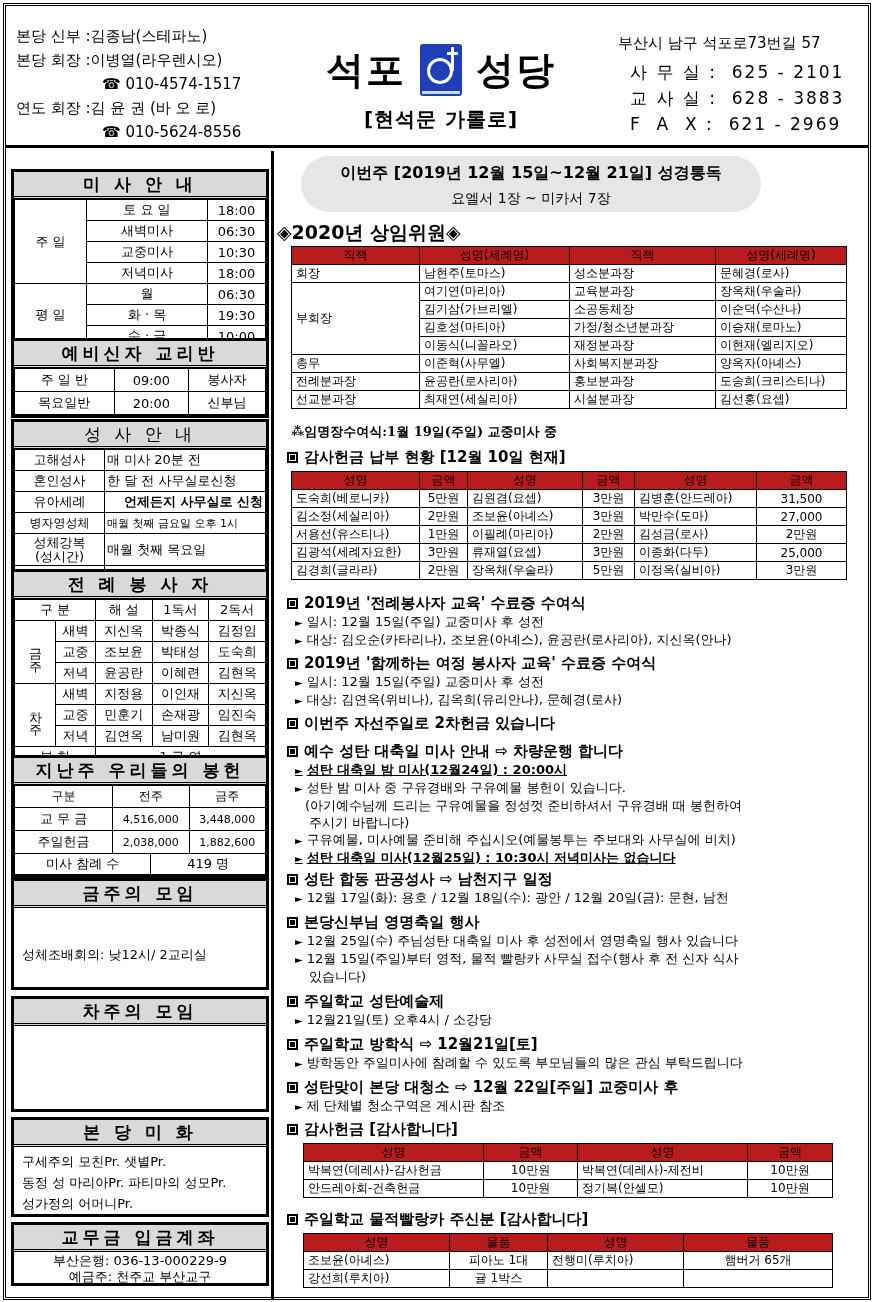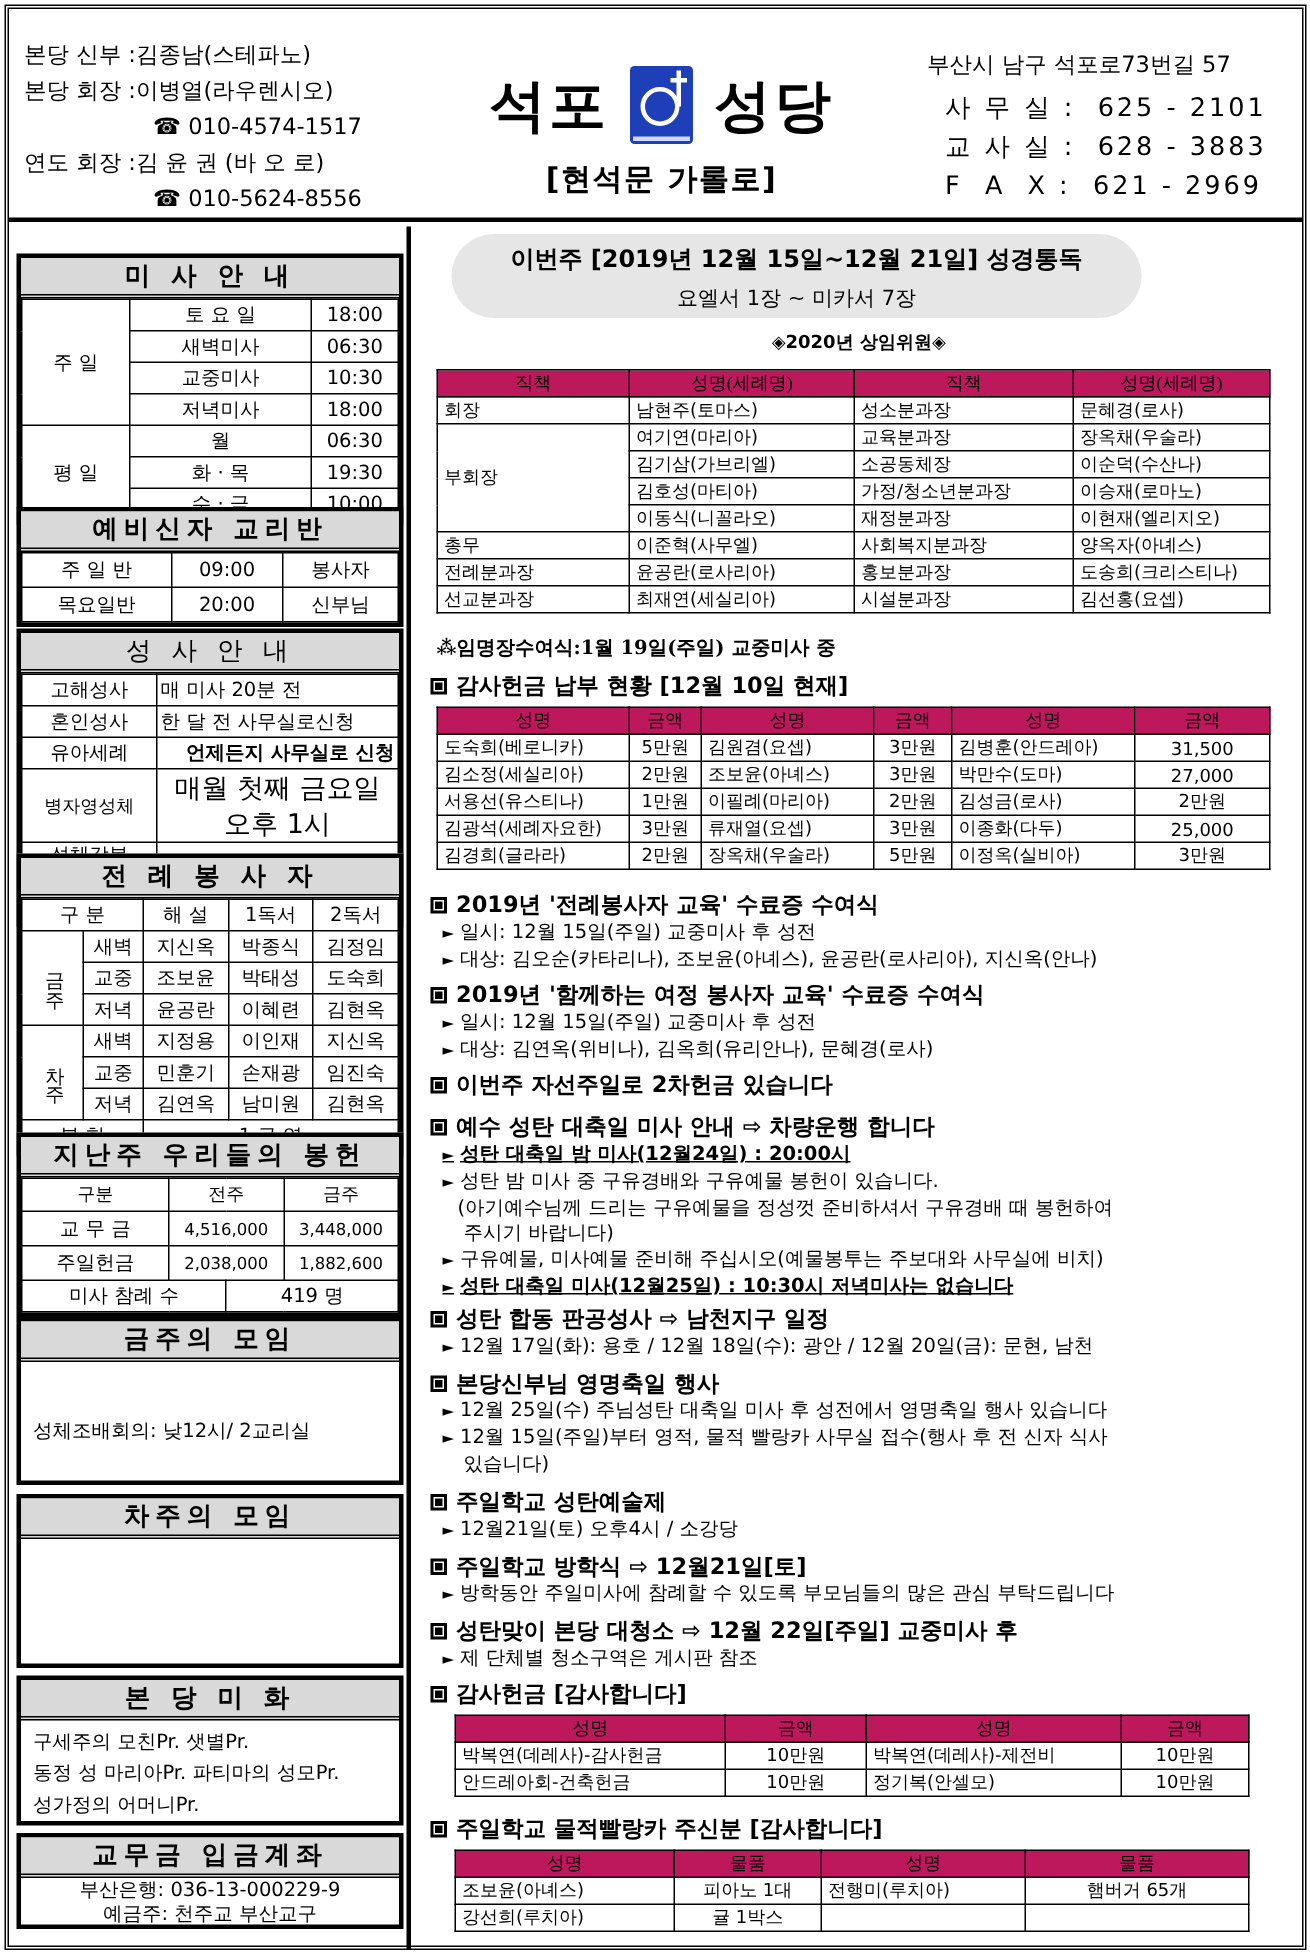--- a/index.html
+++ b/index.html
@@ -31,25 +31,25 @@
   table { border-collapse: collapse; width: 100%; }
   td, th { border: 1px solid #000; font-size: 13px; font-weight: normal; text-align: center; height: 21px; padding: 0 2px; }
   .left td { font-size: 13px; }
   .box-body { padding: 8px 8px; font-size: 13px; line-height: 21px; }
 
   
   .right { position: absolute; left: 271px; top: 145px; width: 591px; height: 1149px; }
   .banner { position: absolute; left: 24px; top: 5px; width: 460px; height: 56px; background: #e6e6e6; border-radius: 28px; text-align: center; }
   .banner .t1 { font-size: 16px; font-weight: bold; margin-top: 7px; }
   .banner .t2 { font-size: 14px; margin-top: 6px; }
-  .sec-title { position: absolute; left: 0; width: 591px; text-align: center; font-size: 12px; font-weight: bold; }
+  .sec-title { position: absolute; left: 0; width: 591px; text-align: left; font-size: 19px; font-weight: bold; }
   .rtable { position: absolute; left: 14px; width: 556px; }
   .rtable td { font-size: 12px; height: 18px; }
   .rtable td.l { text-align: left; padding-left: 4px; }
-  .rtable tr.head td { background: #be185d; font-family: Liberation Serif, serif; }
+  .rtable tr.head td { background: #b91c1c; }
   .note { position: absolute; left: 14px; font-size: 13px; font-weight: bold; font-family: "DejaVu Serif", serif; }
   .item { position: absolute; left: 10px; width: 575px; }
   .item h3 { font-size: 15px; font-weight: bold; display: flex; align-items: center; gap: 6px; line-height: 20px; }
   .sq { width: 11px; height: 11px; border: 2px solid #000; display: inline-block; position: relative; flex: none; }
   .sq::after { content: ""; position: absolute; left: 1px; top: 1px; width: 5px; height: 5px; background: #000; }
   .item .b { font-size: 13px; line-height: 17px; padding-left: 8px; }
   .item .b .tri { font-size: 10px; margin-right: 4px; }
   .item .b.ind { padding-left: 22px; }
   .item .b.u { text-decoration: underline; font-weight: bold; }
 </style>
@@ -156,21 +156,21 @@
         <tr>
               <td style="height:18px;">혼인성사</td>
               <td style="text-align:left;">한 달 전 사무실로신청</td>
             </tr>
         <tr>
               <td style="height:18px;">유아세례</td>
               <td style="text-align:right;font-weight:bold;">언제든지 사무실로 신청</td>
             </tr>
         <tr>
               <td style="height:18px;font-size:12px;">병자영성체</td>
-              <td style="text-align:center;font-size:18px;">매월  첫째 금요일 오후 1시</td>
+              <td style="text-align:left;font-size:11px;">매월  첫째 금요일 오후 1시</td>
             </tr>
         <tr>
               <td style="height:32px;white-space:pre-line;line-height:14px;">성체강복
 (성시간)</td>
               <td style="text-align:left;">매월 첫째 목요일</td>
             </tr>
         <tr>
               <td style="height:18px;">신심미사</td>
               <td style="text-align:left;">꼬미씨움 주 목요일</td>
             </tr>

